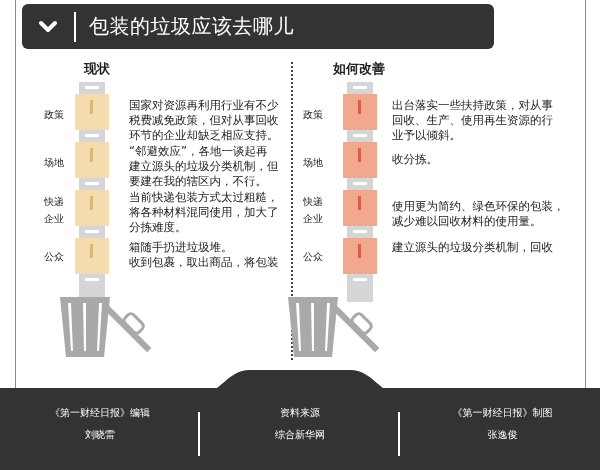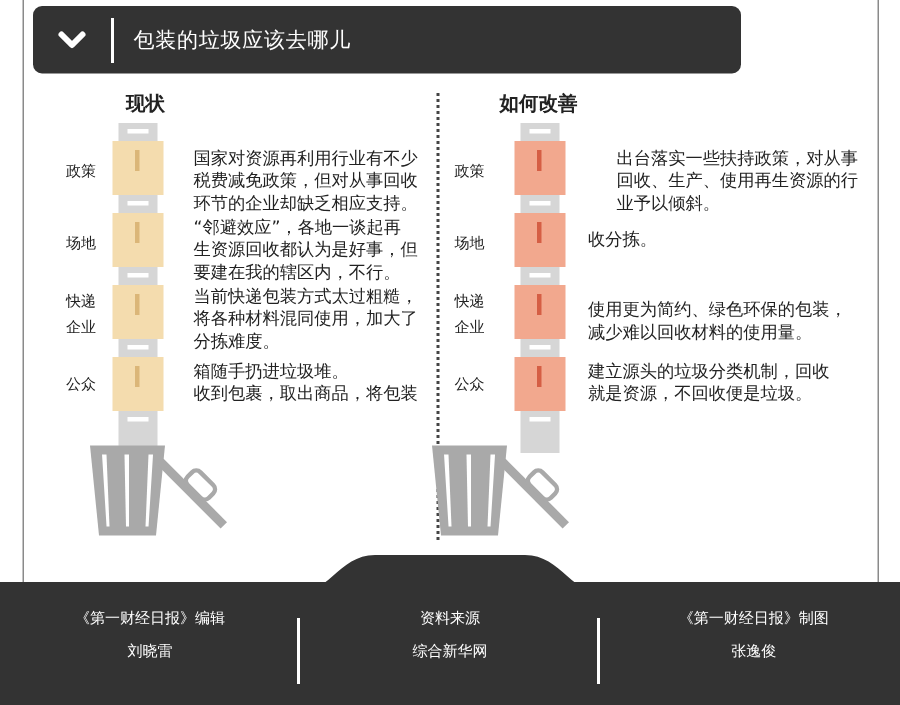--- a/index.html
+++ b/index.html
@@ -10,21 +10,21 @@
   .frame {
     position: absolute; left: 15px; top: 0; width: 569px; height: 400px;
     border-left: 1px solid #8a8a8a; border-right: 1px solid #8a8a8a; background: #fff;
   }
   .header {
     position: absolute; left: 22px; top: 4px; width: 472px; height: 45px;
     background: #333333; border-radius: 6px; display: flex; align-items: center;
   }
   .header .chev { width: 52px; height: 45px; display: flex; align-items: center; justify-content: center; }
   .header .sep { width: 2px; height: 30px; background: #fff; }
-  .header .title { color: #fff; font-size: 14px; margin-left: 13px; letter-spacing: 0.5px; }
+  .header .title { color: #fff; font-size: 20px; margin-left: 13px; letter-spacing: 0.5px; }
 
   .col-title { position: absolute; font-size: 13px; font-weight: bold; color: #222; }
   .divider {
     position: absolute; left: 291px; top: 62px; height: 298px; width: 0;
     border-left: 2px dotted #444;
   }
 
   .stack { position: absolute; width: 34px; }
   .stack .gray { position: absolute; left: 4px; width: 26px; background: #d6d6d6; }
   .stack .gray::after {
@@ -97,21 +97,21 @@
 </div>
 <div class="label" style="left:44px;top:248px;">公众</div>
 
 <div class="desc" style="left:129px;top:98px;">
   <div>国家对资源再利用行业有不少</div>
   <div>税费减免政策，但对从事回收</div>
   <div>环节的企业却缺乏相应支持。</div>
 </div>
 <div class="desc" style="left:129px;top:144px;">
   <div>“邻避效应”，各地一谈起再</div>
-  <div>生资源回收都认为是好事，但</div>
+  <div>建立源头的垃圾分类机制，但</div>
   <div>要建在我的辖区内，不行。</div>
 </div>
 <div class="desc" style="left:129px;top:190px;">
   <div>当前快递包装方式太过粗糙，</div>
   <div>将各种材料混同使用，加大了</div>
   <div>分拣难度。</div>
 </div>
 <div class="desc" style="left:129px;top:240px;">
   <div>箱随手扔进垃圾堆。</div>
   <div>收到包裹，取出商品，将包装</div>
@@ -138,35 +138,34 @@
 </div>
 
 <div class="label" style="left:303px;top:106px;">政策</div>
 <div class="label" style="left:303px;top:154px;">场地</div>
 <div class="label" style="left:303px;top:193px;">
   <div>快递</div>
   <div>企业</div>
 </div>
 <div class="label" style="left:303px;top:248px;">公众</div>
 
-<div class="desc" style="left:392px;top:98px;margin-left:19px;">
+<div class="desc" style="left:392px;top:98px;">
   <div>出台落实一些扶持政策，对从事</div>
   <div>回收、生产、使用再生资源的行</div>
   <div>业予以倾斜。</div>
 </div>
 <div class="desc" style="left:392px;top:152px;">
   <div>收分拣。</div>
 </div>
 <div class="desc" style="left:392px;top:199px;">
   <div>使用更为简约、绿色环保的包装，</div>
   <div>减少难以回收材料的使用量。</div>
 </div>
 <div class="desc" style="left:392px;top:240px;">
   <div>建立源头的垃圾分类机制，回收</div>
-  <div>就是资源，不回收便是垃圾。</div>
 </div>
 
 <svg style="position:absolute;left:58px;top:295px;" width="100" height="70" viewBox="0 0 100 70">
   <path d="M2,2 L52,2 L46,62 L8,62 Z" fill="#a9a9a9"></path>
   <path d="M10,8 L13,56 L15,56 L13,8 Z" fill="#fff"></path>
   <path d="M25,8 L26,56 L28,56 L28,8 Z" fill="#fff"></path>
   <path d="M41,8 L39,56 L41,56 L44,8 Z" fill="#fff"></path>
   <g transform="translate(70,34) rotate(45)">
     <rect x="-30" y="-3" width="60" height="6" fill="#a9a9a9"></rect>
     <rect x="-10" y="-14" width="20" height="12" rx="4" fill="none" stroke="#a9a9a9" stroke-width="3"></rect>

